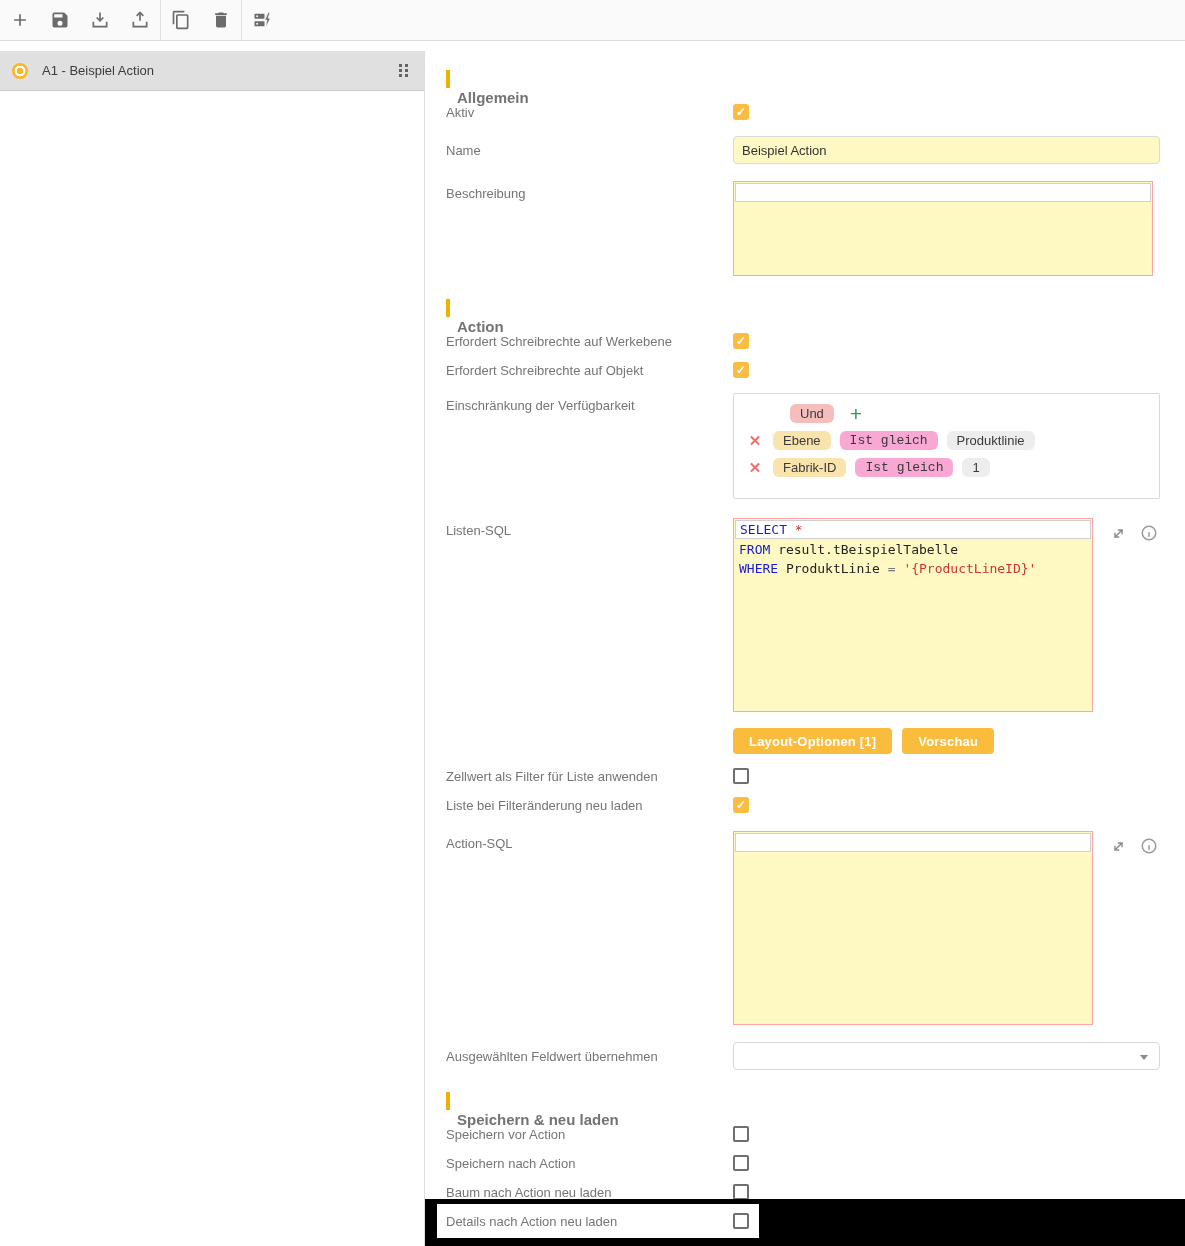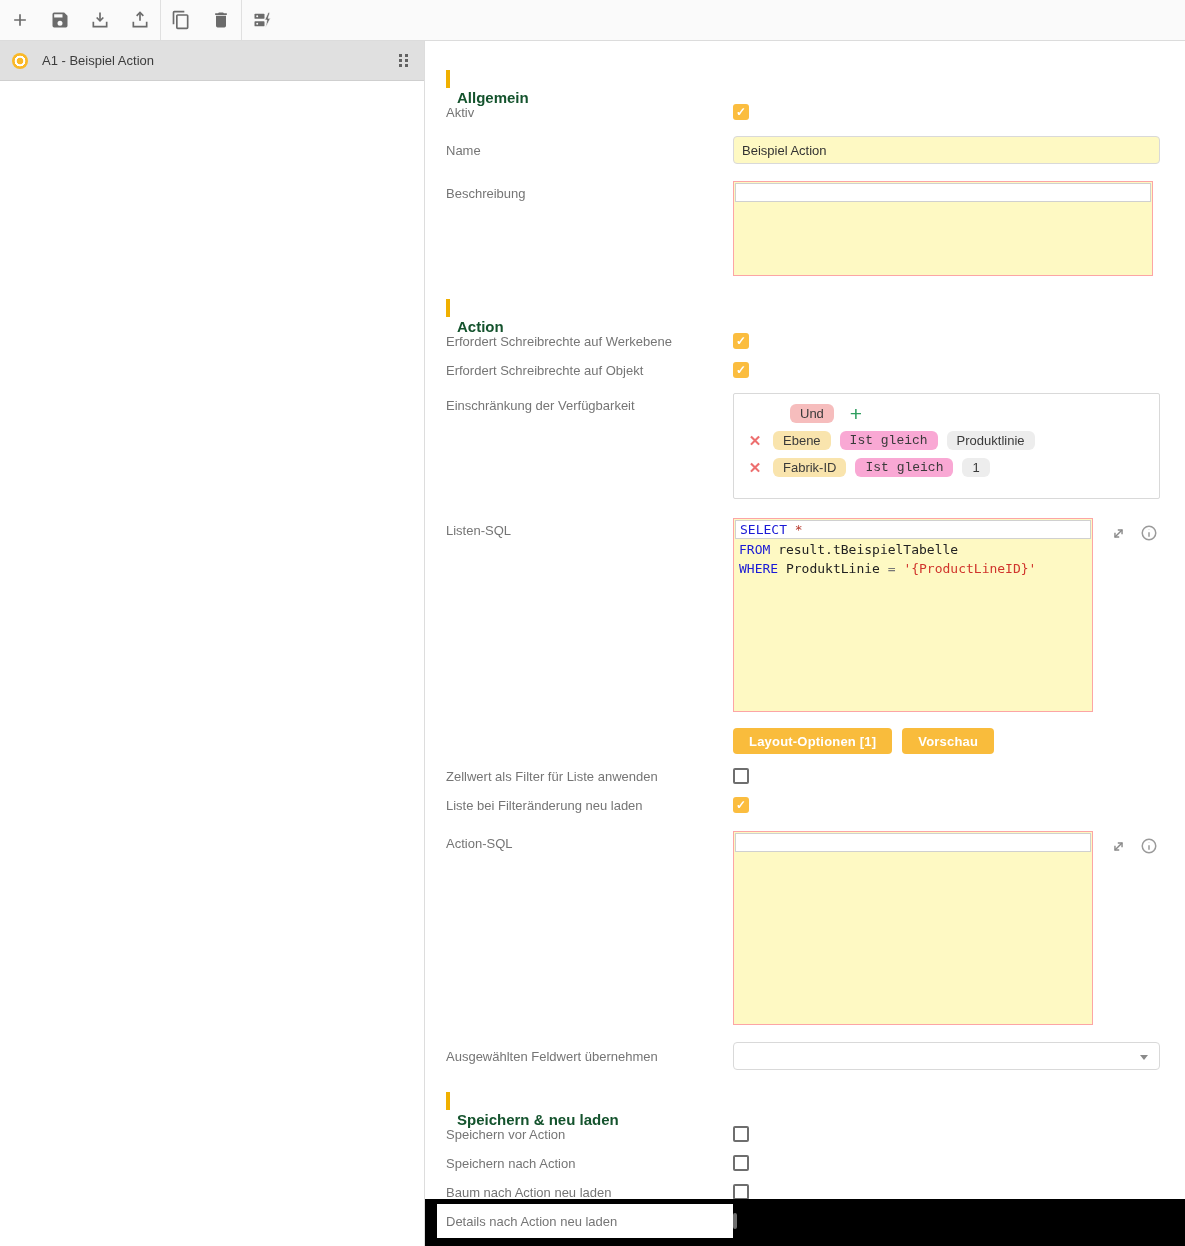--- a/index.html
+++ b/index.html
@@ -8,36 +8,36 @@
   body { position:relative; }
 
   
   .toolbar { position:absolute; left:0; top:0; width:1185px; height:41px;
     background:#fafafa; border-bottom:1px solid #dcdcdc; display:flex; align-items:center; }
   .tbtn { width:40px; height:40px; display:flex; align-items:center; justify-content:center; cursor:pointer; }
   .tbtn svg { width:20px; height:20px; }
   .tdivider { width:1px; height:40px; background:#e0e0e0; }
 
   
-  .sidebar { position:absolute; left:0; top:41px; width:425px; bottom:0;
+  .sidebar { position:absolute; left:0; top:51px; width:425px; bottom:0;
     background:#fff; border-right:1px solid #ddd; }
   .side-item { height:40px; background:#e0e0e0; border-bottom:1px solid #cfcfcf;
     display:flex; align-items:center; padding-left:12px; }
   .radio-ic { width:16px; height:16px; border-radius:50%; flex:0 0 16px;
     background:radial-gradient(circle, #f9b828 0 3.2px, #ffffff 3.6px 5.2px, #f9b828 5.6px); }
   .side-label { margin-left:14px; font-size:13px; color:#3c3c3c; }
   .drag-handle { margin-left:auto; margin-right:16px; display:inline-grid;
     grid-template-columns:repeat(2, 3px); grid-gap:2px 3px; cursor:grab; }
   .drag-handle i { width:3px; height:3px; background:#636363; }
 
   
   .main { position:absolute; left:425px; top:41px; right:0; bottom:0; background:#fff; }
   .sec-header { display:flex; align-items:center; padding-left:21px; height:20px; }
   .sec-bar { width:4px; height:18px; background:#f0b000; margin-right:7px; }
-  .sec-title { font-size:15px; font-weight:700; color:#14532d;margin-top:36px; }
+  .sec-title { font-size:15px; font-weight:700; color:#737373;margin-top:36px; }
 
   .row { display:flex; align-items:center; padding-left:21px; }
   .row-top { align-items:flex-start; }
   .flabel { width:287px; flex:0 0 287px; font-size:13px; color:#757575; }
   .row-top .flabel { padding-top:5px; }
 
   .checkbox { width:16px; height:16px; border:2px solid #6e6e6e; border-radius:2px;
     background:#fff; display:flex; align-items:center; justify-content:center; cursor:pointer; }
   .checkbox.checked { border:none; background:#fbbd3f; border-radius:3px; }
   .checkbox.checked::after { content:"\2713"; color:#fff; font-size:12px; font-weight:700; }
@@ -82,21 +82,21 @@
   .select-box { width:427px; height:28px; border:1px solid #d9d9d9; border-radius:4px;
     background:#fff; position:relative; cursor:pointer; }
   .select-caret { position:absolute; right:11px; top:12px; width:0; height:0;
     border-left:4px solid transparent; border-right:4px solid transparent;
     border-top:5px solid #8a8a8a; }
 
   
   .redaction-bar { position:absolute; left:0; right:0; bottom:0; height:47px;
     background:#000; z-index:1; }
   .cutout-row { position:relative; z-index:2; background:#fff; margin-left:12px;
-    padding-left:9px; width:296px; height:34px; margin-top:4px; }
+    padding-left:9px; width:322px; height:34px; margin-top:4px; }
 
   
   .mt-28{margin-top:28px}.mt-22{margin-top:22px}.mt-21{margin-top:21px}
   .mt-19{margin-top:19px}.mt-18{margin-top:18px}.mt-17{margin-top:17px}
   .mt-16{margin-top:16px}.mt-15{margin-top:15px}.mt-14{margin-top:14px}
   .mt-13{margin-top:13px}
 </style>
 </head>
 <body>
 

